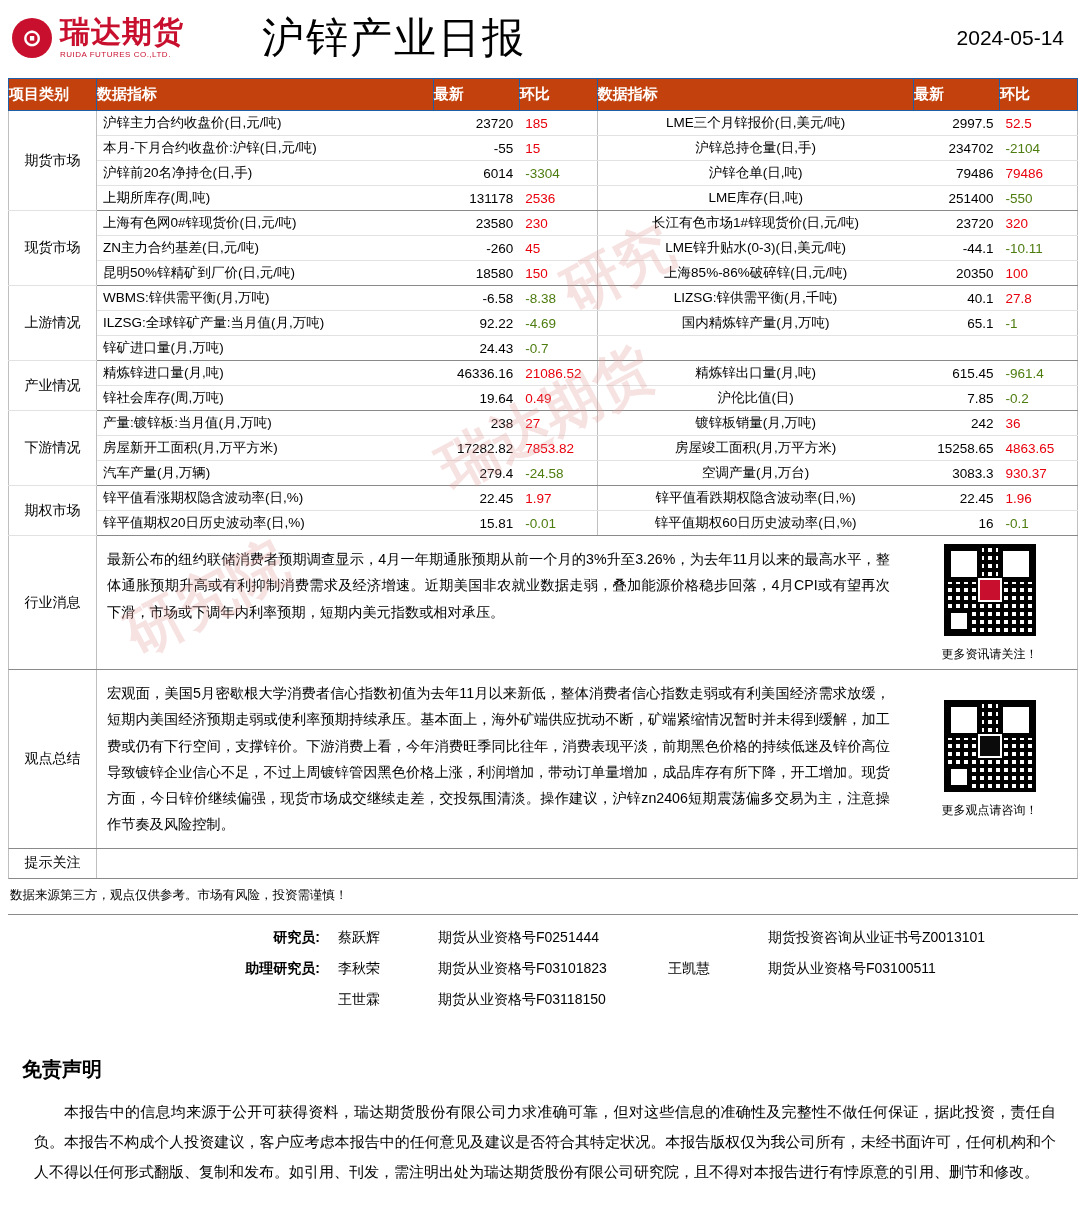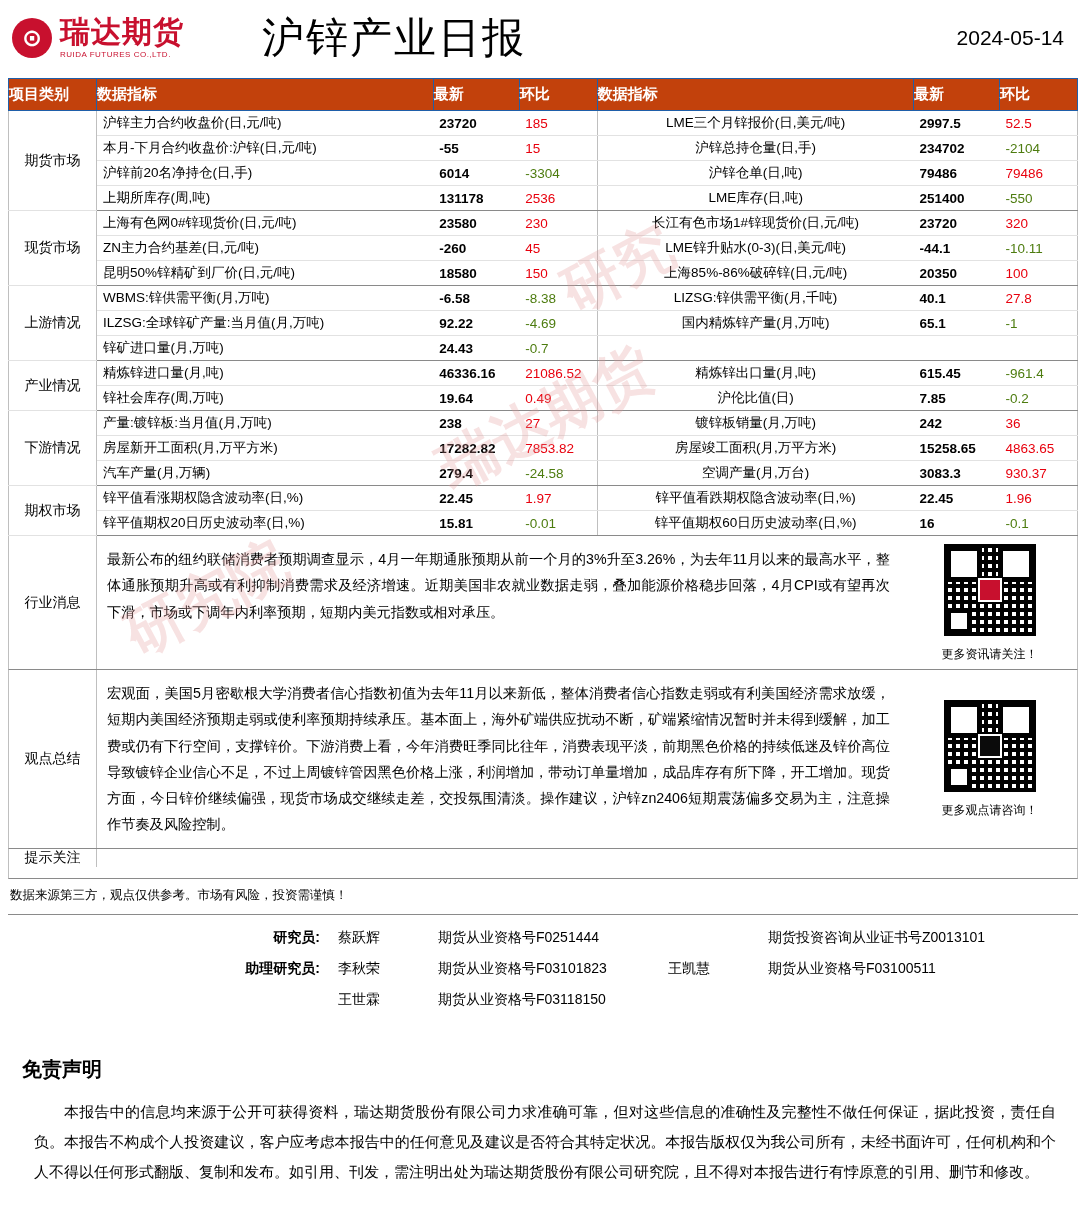--- a/index.html
+++ b/index.html
@@ -65,21 +65,21 @@
     vertical-align: middle;
   }
   td.cat {
     text-align: center;
     border-left: 1px solid #bfbfbf;
     border-right: 1px solid #bfbfbf;
     font-size: 14px;
     width: 88px;
   }
   td.name { text-align: left; border-right: none; }
-  td.val  { border-left: none; border-right: none; width: 86px; font-weight: bold; }
+  td.val  { text-align: right; border-left: none; border-right: none; width: 86px; }
   td.chg  { text-align: left; border-left: none; border-right: 1px solid #bfbfbf; width: 78px; padding-right: 8px; }
   td.name2 { text-align: center; border-left: 1px solid #bfbfbf; border-right: none; }
   .pos { color: #e8000d; }
   .neg { color: #4d7c0f; }
 
   
   tr.grp-row td { border-top: 1px solid #e2e2e2; border-bottom: 1px solid #e2e2e2; }
   tr.grp-first td { border-top: 1px solid #8a8a8a; }
   tr.grp-last td { border-bottom: 1px solid #8a8a8a; }
 
@@ -130,21 +130,20 @@
   }
   .qr.alt > .ctr { background: #0b0b0b; }
   .qr-cap { font-size: 12px; margin-top: 10px; }
 
   .tip-row {
     display: flex;
     border-left: 1px solid #bfbfbf;
     border-right: 1px solid #bfbfbf;
     border-bottom: 1px solid #8a8a8a;
     height: 30px;
-    flex-direction: column;
   }
   .tip-row .cat-cell {
     width: 88px; min-width: 88px;
     display: flex; align-items: center; justify-content: center;
     font-size: 14px; border-right: 1px solid #bfbfbf;
   }
   .tip-row .body { flex: 1; }
 
   .source-note {
     font-size: 12.5px;

